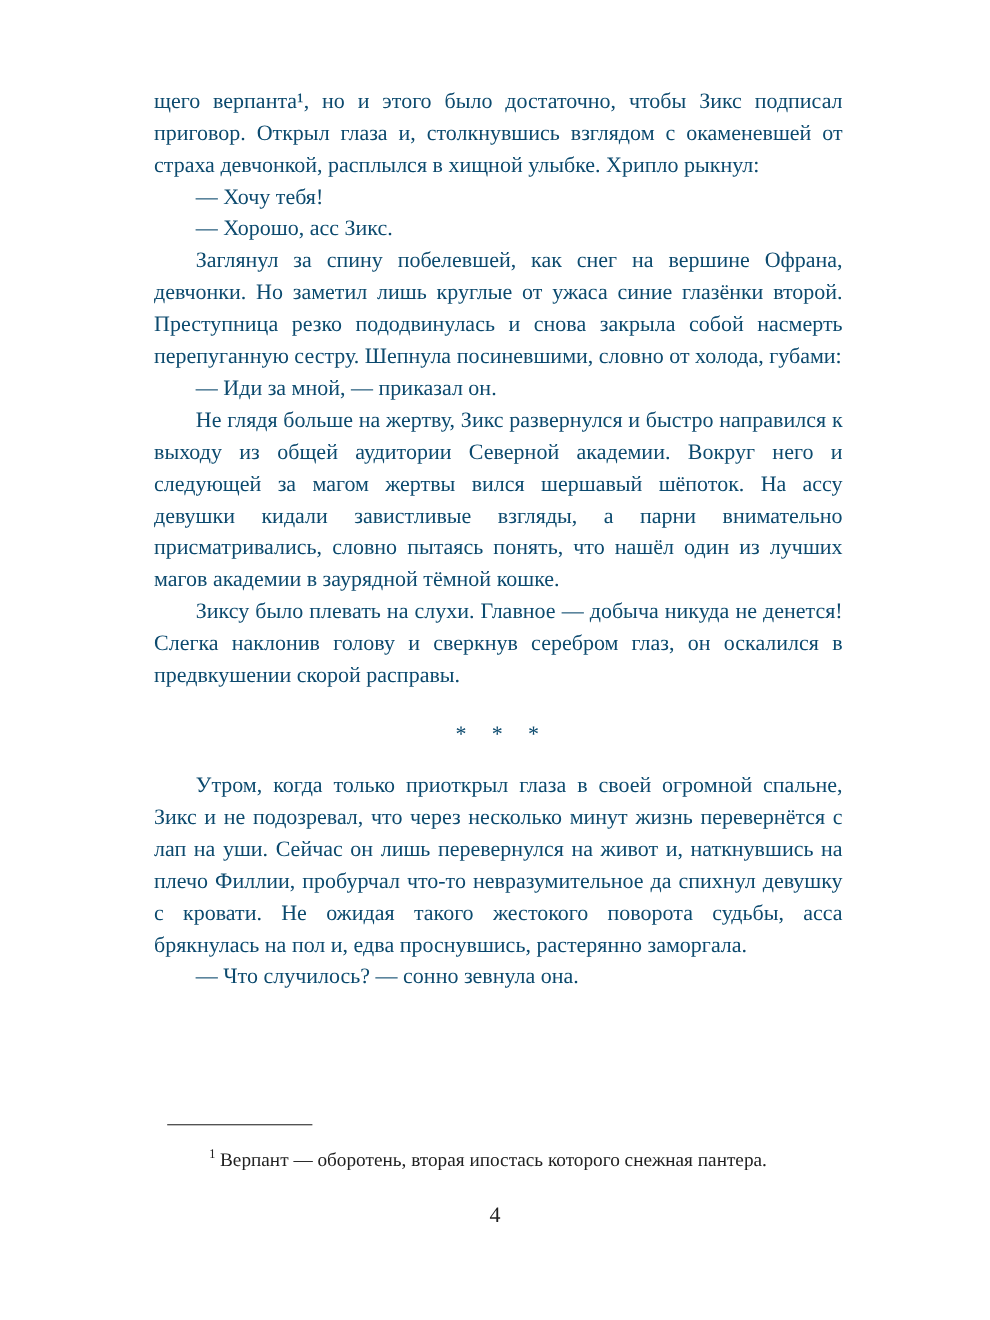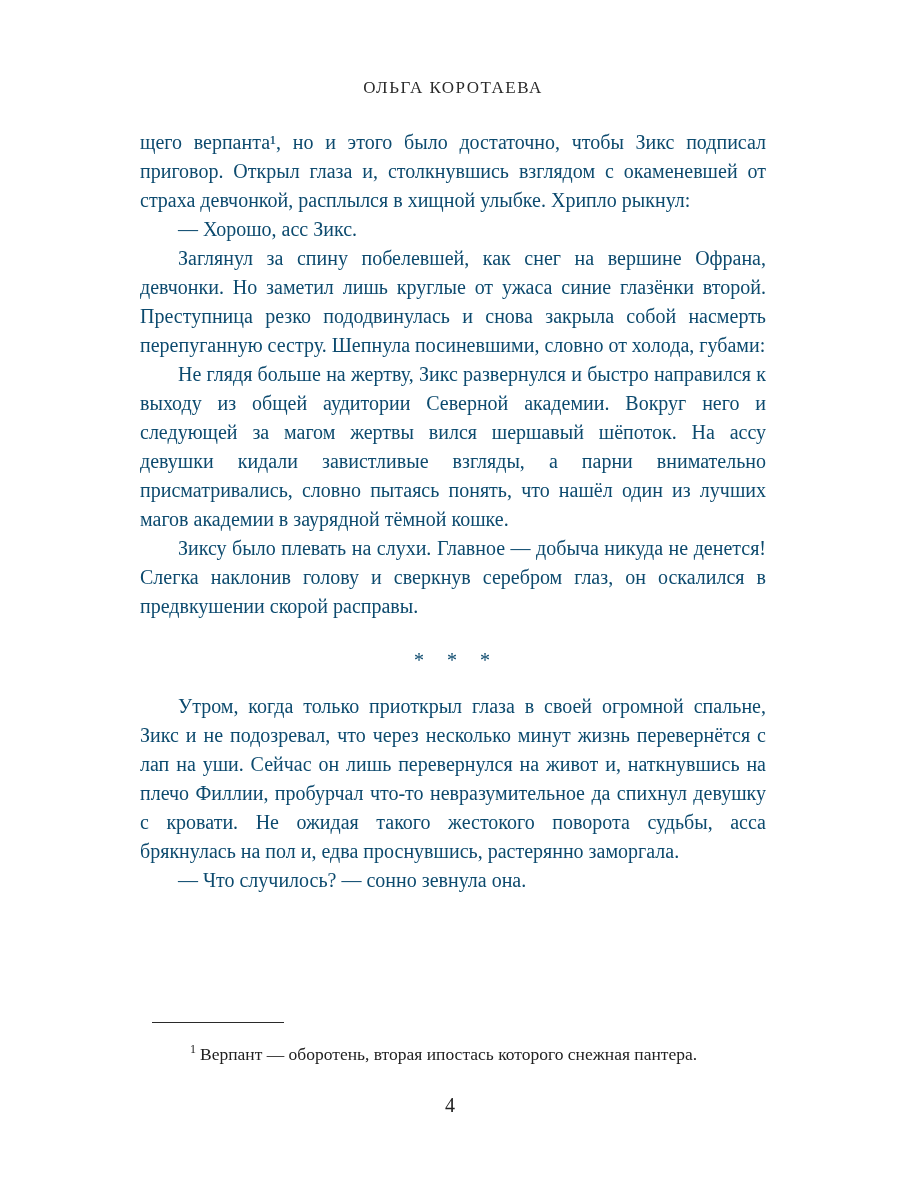--- a/index.html
+++ b/index.html
@@ -78,26 +78,27 @@
     text-align: center;
     font-size: 20px;
     color: #212121;
   }
 </style>
 </head>
 <body>
 
 <div class="page">
 
-  <div class="running-header">ОЛЬГА КОРОТАЕВА</div>
 
   <div class="body-text">
       <p class="plain">щего верпанта¹, но и этого было достаточно, чтобы Зикс подписал приговор. Открыл глаза и, столкнувшись взглядом с окаменевшей от страха девчонкой, расплылся в хищной улыбке. Хрипло рыкнул:</p>
+      <p class="indent">— Хочу тебя!</p>
       <p class="indent">— Хорошо, асс Зикс.</p>
       <p class="indent">Заглянул за спину побелевшей, как снег на вершине Офрана, девчонки. Но заметил лишь круглые от ужаса синие глазёнки второй. Преступница резко пододвинулась и снова закрыла собой насмерть перепуганную сестру. Шепнула посиневшими, словно от холода, губами:</p>
+      <p class="indent">— Иди за мной, — приказал он.</p>
       <p class="indent">Не глядя больше на жертву, Зикс развернулся и быстро направился к выходу из общей аудитории Северной академии. Вокруг него и следующей за магом жертвы вился шершавый шёпоток. На ассу девушки кидали завистливые взгляды, а парни внимательно присматривались, словно пытаясь понять, что нашёл один из лучших магов академии в заурядной тёмной кошке.</p>
       <p class="indent">Зиксу было плевать на слухи. Главное — добыча никуда не денется! Слегка наклонив голову и сверкнув серебром глаз, он оскалился в предвкушении скорой расправы.</p>
       <p class="separator">* * *</p>
       <p class="indent">Утром, когда только приоткрыл глаза в своей огромной спальне, Зикс и не подозревал, что через несколько минут жизнь перевернётся с лап на уши. Сейчас он лишь перевернулся на живот и, наткнувшись на плечо Филлии, пробурчал что-то невразумительное да спихнул девушку с кровати. Не ожидая такого жестокого поворота судьбы, асса брякнулась на пол и, едва проснувшись, растерянно заморгала.</p>
       <p class="indent">— Что случилось? — сонно зевнула она.</p>
     </div>
 
   <div class="footnote-area">
     <div class="footnote-rule"></div>
     <p class="footnote"><span class="fn-marker">1</span><span>Верпант — оборотень, вторая ипостась которого снежная пантера.</span></p>

